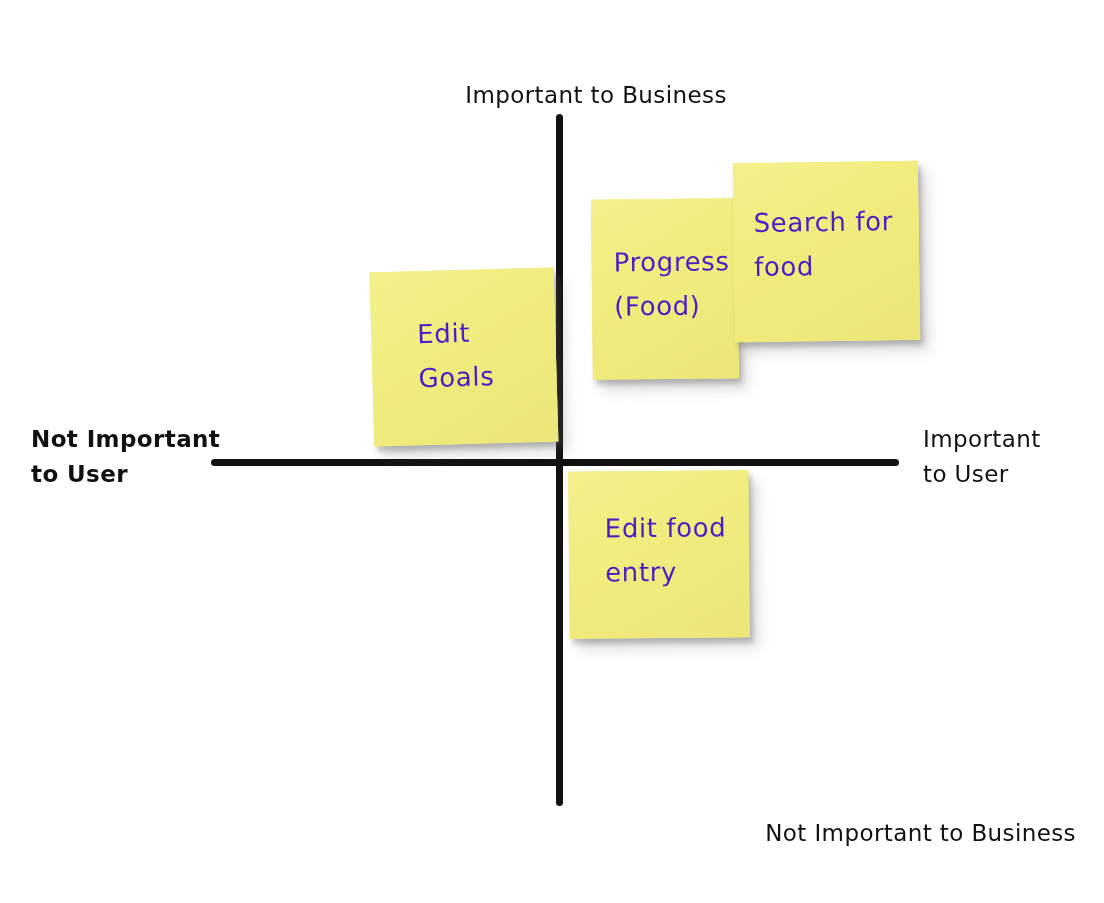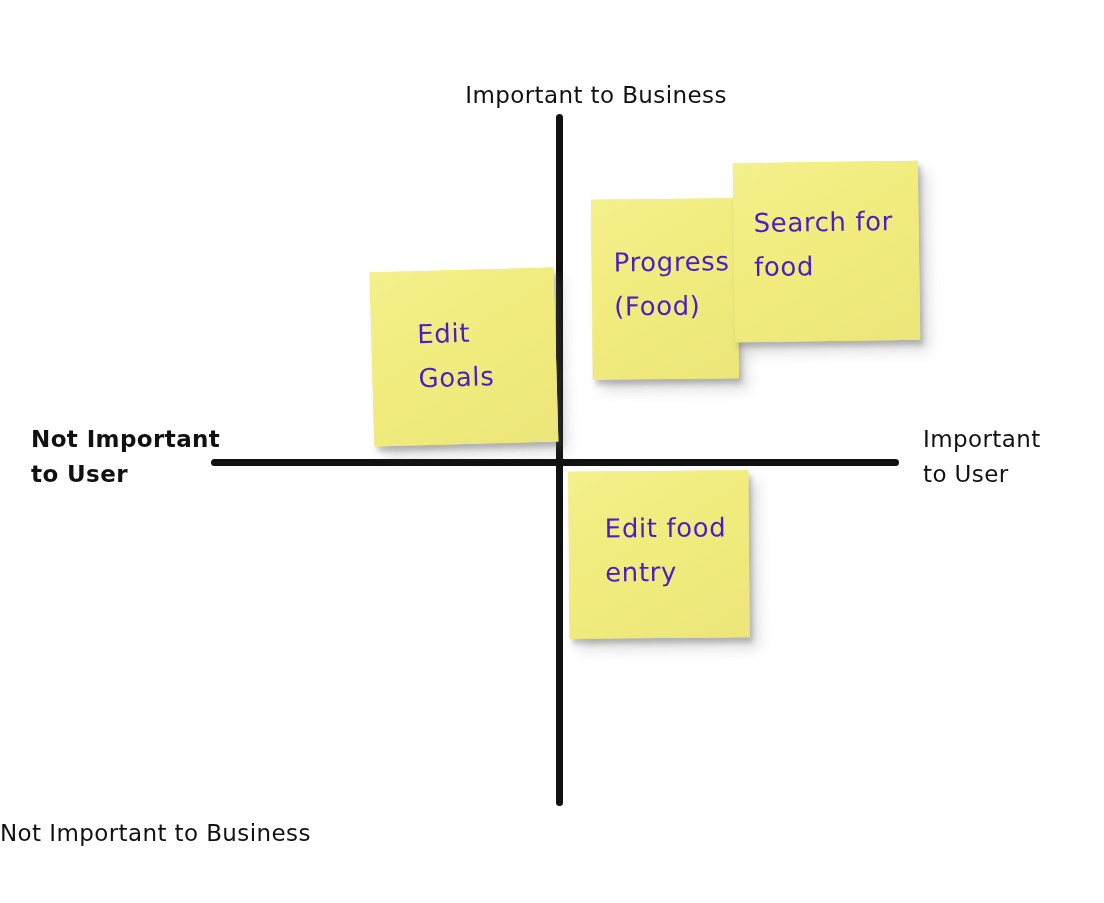--- a/index.html
+++ b/index.html
@@ -53,21 +53,22 @@
     left: 0;
     top: 78px;
     width: 1104px;
     text-align: center;
     margin-left: 44px;
   }
   #label-bottom {
     left: 0;
     top: 816px;
     width: 1068px;
-    text-align: left;
+    text-align: right;
+    padding-left: 8px;
   }
   #label-left {
     left: 31px;
     top: 422px;
     width: 230px;
     text-align: left;
     font-weight: bold;
   }
   #label-right {
     left: 923px;

